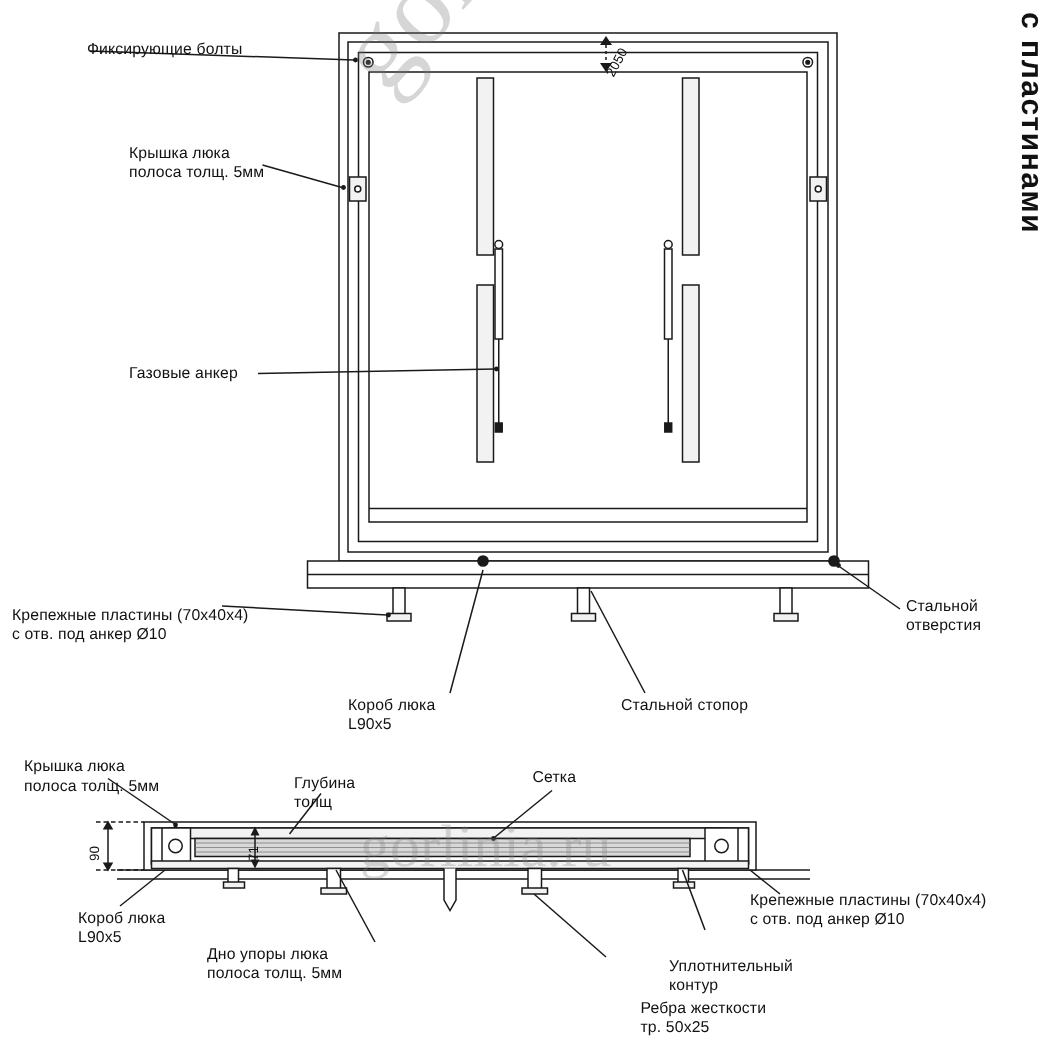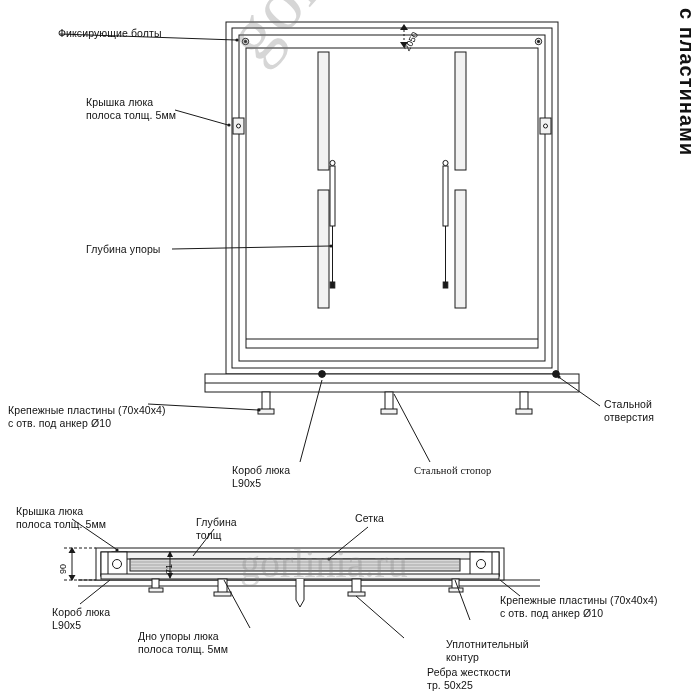--- a/index.html
+++ b/index.html
@@ -238,28 +238,28 @@
 
   <div class="side-title">с пластинами</div>
 
   <div class="dimtxt rot-ang" style="left:402px;top:48px;">2050</div>
   <div class="dimtxt rot90" style="left:58px;top:574px;">90</div>
   <div class="dimtxt rot90" style="left:164px;top:574px;">71</div>
 
   <div class="lbl" style="left:58px;top:27px;">Фиксирующие болты</div>
   <div class="lbl" style="left:86px;top:96px;">Крышка люка
 полоса толщ. 5мм</div>
-  <div class="lbl" style="left:86px;top:243px;">Глубина упоры</div>
+  <div class="lbl" style="left:86px;top:243px;">Газовые анкер</div>
   <div class="lbl" style="left:8px;top:404px;">Крепежные пластины (70х40х4)
 с отв. под анкер Ø10</div>
   <div class="lbl" style="left:604px;top:398px;">Стальной
 отверстия</div>
   <div class="lbl" style="left:232px;top:464px;">Короб люка
 L90х5</div>
-  <div class="lbl" style="left:414px;top:464px;font-family:Liberation Serif, serif;">Стальной стопор</div>
+  <div class="lbl" style="left:414px;top:464px;">Стальной стопор</div>
 
   <div class="lbl" style="left:16px;top:505px;">Крышка люка
 полоса толщ. 5мм</div>
   <div class="lbl" style="left:196px;top:516px;">Глубина
 толщ</div>
   <div class="lbl" style="left:355px;top:512px;text-align:right;">Сетка</div>
   <div class="lbl" style="left:52px;top:606px;">Короб люка
 L90х5</div>
   <div class="lbl" style="left:138px;top:630px;">Дно упоры люка
 полоса толщ. 5мм</div>

